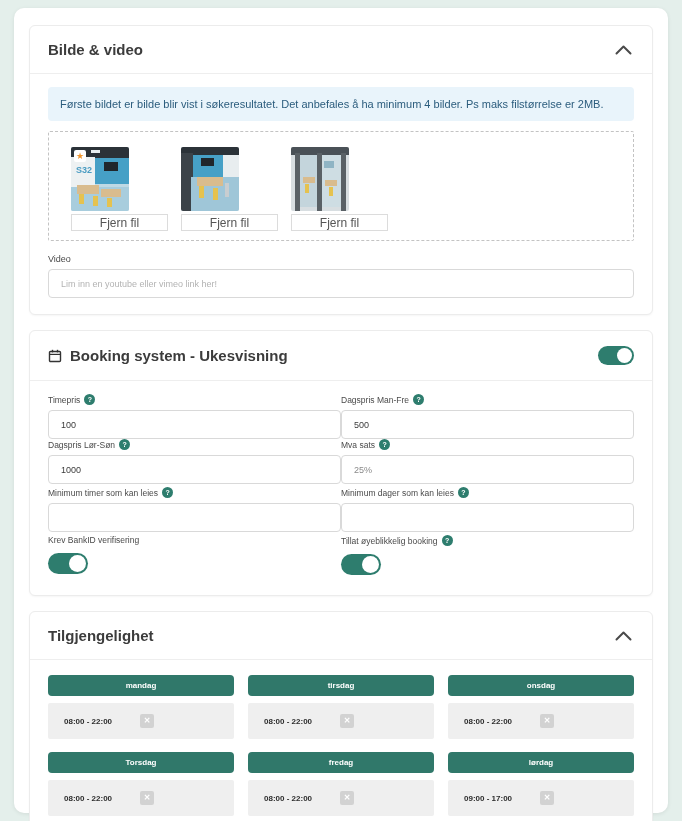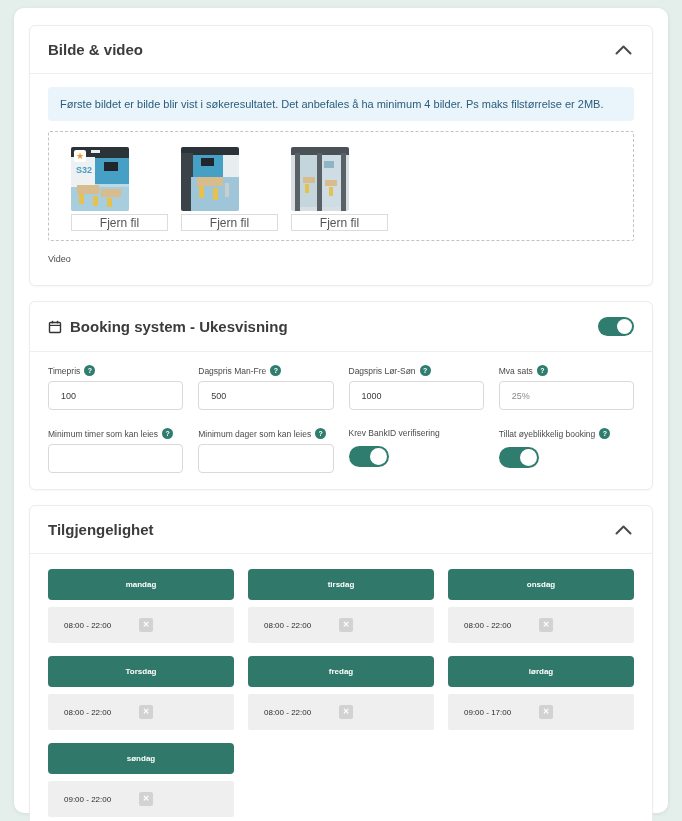--- a/index.html
+++ b/index.html
@@ -134,52 +134,51 @@
     position: absolute; top: 2px; right: 2px;
     width: 15px; height: 15px;
     border-radius: 50%;
     background: #ffffff;
   }
   .toggle.lg { width: 40px; height: 21px; border-radius: 11px; }
   .toggle.lg::after { width: 17px; height: 17px; }
 
   .fields-grid {
     display: grid;
-    grid-template-columns: repeat(4, 1fr);
-    gap: 15px;
+    grid-template-columns: repeat(2, 1fr);
     align-items: start;
   }
   .fields-grid .row2 { margin-top: 3px; }
   .field-cell .toggle.lg { margin-top: 3px; }
 
   
   .days-grid {
     display: grid;
     grid-template-columns: repeat(3, 1fr);
     gap: 13px 14px;
     padding-top: 2px;
   }
   .day-card {}
   .day-bar {
     background: #30786a;
     border-radius: 4px;
-    height: 31px;
+    height: 21px;
     display: flex; align-items: center; justify-content: center;
     color: #ffffff;
     font-size: 8px; font-weight: bold;
   }
   .time-row {
     margin-top: 7px;
     background: #efefef;
     border-radius: 2px;
     height: 36px;
     display: flex; align-items: center;
     padding: 0 16px;
   }
-  .time-text { font-size: 8px; font-weight: normal; color: #2d2d2d; }
+  .time-text { font-size: 8px; font-weight: bold; color: #2d2d2d; }
   .slot-remove {
     margin-left: 28px;
     width: 14px; height: 14px;
     background: #d2d2d2;
     border: none; border-radius: 2px;
     color: #ffffff;
     font-size: 8px; font-weight: bold; line-height: 1;
     display: flex; align-items: center; justify-content: center;
     cursor: pointer;
   }
@@ -261,20 +260,21 @@
               <rect x="38" y="40" width="4" height="9" fill="#e5c24f"></rect>
             </svg>
           </span>
           <button class="remove-btn">Fjern fil</button>
         </div>
 
       </div>
 
       <div class="video-wrap">
         <div class="field-label">Video</div>
+        <input class="text-input" type="text" placeholder="Lim inn en youtube eller vimeo link her!" style="">
       </div>
     </div>
   </section>
 
   <section class="card">
     <div class="card-header">
       <span class="card-title">
         <svg width="14" height="14" viewBox="0 0 14 14">
           <rect x="1.5" y="2.5" width="11" height="10" rx="1" fill="none" stroke="#333" stroke-width="1.4"></rect>
           <line x1="4.5" y1="0.8" x2="4.5" y2="3.4" stroke="#333" stroke-width="1.4"></line>

